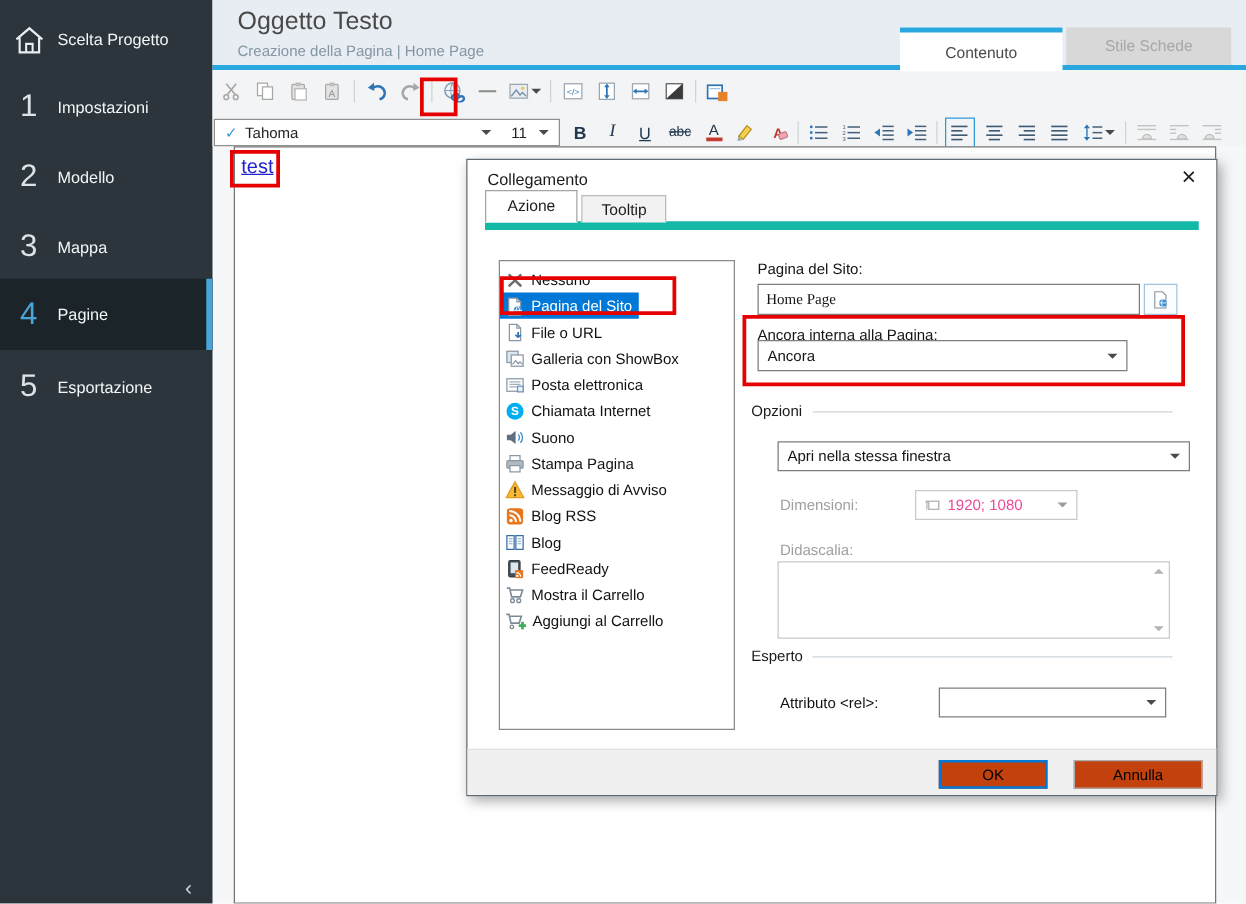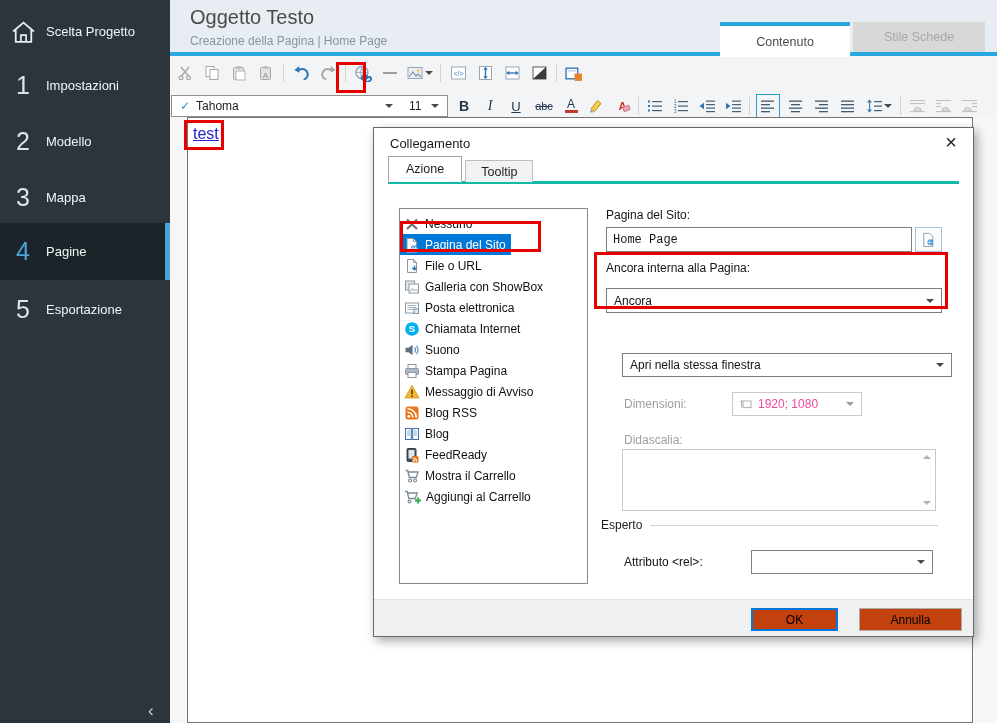--- a/index.html
+++ b/index.html
@@ -42,29 +42,29 @@
   .sel-box{border:1px solid #2e9bd6}
 
   
   .editor{position:absolute;left:187px;top:117px;width:786px;height:606px;background:#fff;border:1px solid #747474}
   .linktext{position:absolute;left:5px;top:7px;font-size:16px;color:#2222cc;text-decoration:underline;cursor:pointer}
 
   
   .dialog{position:absolute;left:373px;top:127px;width:601px;height:510px;background:#fff;border:1px solid #5f6a72;box-shadow:3px 4px 10px rgba(0,0,0,.35);z-index:10}
   .dtitle{position:absolute;left:16px;top:8px;font-size:13px;color:#1c1c1c}
   .dclose{position:absolute;right:10px;top:2px;font-size:20px;color:#222;width:24px;height:24px;display:flex;align-items:center;justify-content:center;cursor:pointer}
-  .dtabs{position:absolute;left:14px;top:30px;right:14px;height:26px;border-bottom:3px solid #14b8a6;display:flex;align-items:flex-end}
+  .dtabs{position:absolute;left:14px;top:30px;right:14px;height:26px;border-bottom:7px solid #14b8a6;display:flex;align-items:flex-end}
   .dtab-a{height:26px;padding:0 17px;background:#fff;border:1px solid #a5a5a5;border-bottom:1px solid #fff;display:flex;align-items:center;font-size:12.5px;color:#1c1c1c;position:relative;top:1px;cursor:pointer}
   .dtab-b{height:22px;padding:0 15px;background:#f2f2f2;border:1px solid #bdbdbd;border-bottom:none;margin-left:3px;display:flex;align-items:center;font-size:12.5px;color:#1c1c1c;position:relative;top:1px;cursor:pointer}
   .dlist{position:absolute;left:25px;top:80px;width:189px;height:376px;border:1px solid #8a8a8a;padding-top:4px;background:#fff}
   .act{height:21px;display:flex;align-items:center;gap:5px;padding-left:4px;font-size:12px;color:#111;cursor:pointer;white-space:nowrap}
   .act.sel{background:#0078d7;color:#fff;width:fit-content;padding-right:5px}
   .lbl{position:absolute;font-size:12px;color:#141414;white-space:nowrap}
   .lbl.dis{color:#9f9f9f}
-  .txt{position:absolute;border:1px solid #7e7e7e;font-size:12px;padding:0 6px;color:#141414;font-family:Liberation Mono, monospace;background:#fff}
+  .txt{position:absolute;border:1px solid #7e7e7e;font-size:12px;padding:0 6px;color:#141414;font-family:Liberation Serif, serif;background:#fff}
   .sidebtn{position:absolute;border:1px solid #a3c2dc;background:#fbfdff;display:flex;align-items:center;justify-content:center;cursor:pointer}
   .combo{position:absolute;border:1px solid #7e7e7e;background:#fff;font-size:12px;color:#141414;display:flex;align-items:center;padding:0 7px;gap:6px;cursor:pointer}
   .combo .cval{flex:1;white-space:nowrap;overflow:hidden}
   .combo.dis{border-color:#c9c9c9;color:#ec4899;cursor:default}
   .group{position:absolute;display:flex;align-items:center;gap:8px;font-size:12px;color:#1c1c1c}
   .gline{height:1px;background:#cdd5da;flex:1}
   .dcaption{position:absolute;border:1px solid #c9c9c9;background:#fff}
   .scrl{position:absolute;right:1px;top:1px;bottom:1px;width:15px;display:flex;flex-direction:column;justify-content:space-between;align-items:center;padding:4px 0}
   .scaret-up{width:0;height:0;border-left:4px solid transparent;border-right:4px solid transparent;border-bottom:4px solid #b3b3b3}
   .scaret-dn{width:0;height:0;border-left:4px solid transparent;border-right:4px solid transparent;border-top:4px solid #b3b3b3}
@@ -512,25 +512,29 @@
     <input class="txt" style="left: 232px; top: 99px; width: 306px; height: 25px;" readonly="" value="Home Page">
     <div class="sidebtn" style="left:541px;top:99px;width:27px;height:25px">
       <svg width="15" height="15" viewBox="0 0 16 16">
           <path d="M3 1.5 h6.5 l3 3 v11 h-9.5 z" fill="#fff" stroke="#8a98a5"></path>
           <circle cx="10" cy="11" r="3.2" fill="#3f8fd0"></circle>
           <path d="M6.9 11 h6.2 M10 7.9 a4.4 4.4 0 0 0 0 6.2" stroke="#fff" stroke-width="0.7" fill="none"></path>
         </svg>
     </div>
 
     <div class="lbl" style="left:232px;top:133px">Ancora interna alla Pagina:</div>
-    <div class="combo" style="left:232px;top:160px;width:336px;height:25px">
+    <div class="combo" style="left:232px;top:144px;width:296px;height:25px">
       <span class="cval">Ancora</span>
       <span class="caret"></span>
     </div>
 
+    <div class="group" style="left:227px;top:194px;width:337px">
+      <span>Opzioni</span>
+        <span class="gline"></span>
+    </div>
     <div class="combo" style="left:248px;top:225px;width:330px;height:24px">
       <span class="cval">Apri nella stessa finestra</span>
       <span class="caret"></span>
     </div>
 
     <div class="lbl dis" style="left:250px;top:269px">Dimensioni:</div>
     <div class="combo dis" style="left:358px;top:264px;width:130px;height:24px">
       <svg width="12" height="12" viewBox="0 0 12 12">
           <rect x="3" y="3" width="8" height="6.5" fill="none" stroke="#b5b5b5" stroke-width="1.1"></rect>
           <path d="M1.5 9.5 V2.5 M1.5 2.5 l-1 1.5 M1.5 2.5 l1 1.5" stroke="#b5b5b5" fill="none"></path>

